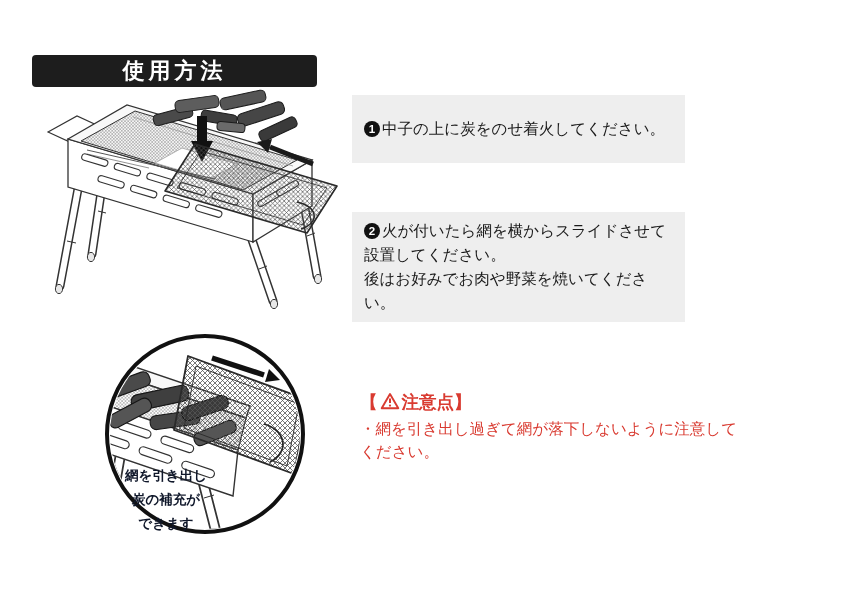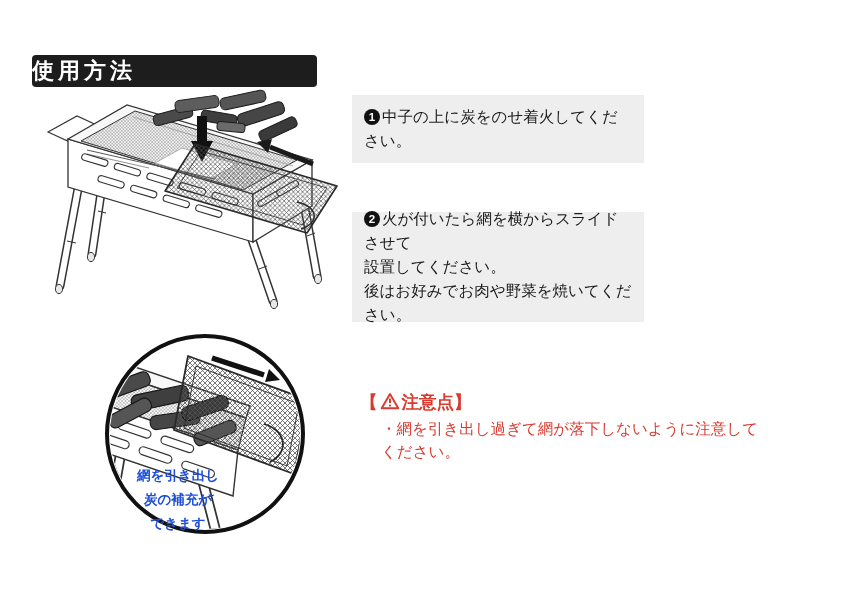--- a/index.html
+++ b/index.html
@@ -6,52 +6,52 @@
   body{
     width:850px;height:601px;position:relative;background:#ffffff;
     font-family:"Liberation Sans","DejaVu Sans",sans-serif;
     overflow:hidden;color:#1a1a1a;
   }
   .abs{position:absolute;}
 
   
   #header-bar{
     left:32px;top:55px;width:285px;height:32px;background:#1d1d1d;border-radius:4px;
-    display:flex;align-items:center;
+    display:flex;align-items:center;justify-content:center;
   }
   #header-bar .title{color:#ffffff;font-weight:bold;font-size:22px;letter-spacing:4px;}
 
   
   #main-illustration{left:45px;top:86px;width:300px;height:229px;}
   #detail-callout{left:100px;top:328px;width:210px;height:212px;}
   #detail-label{
-    position:absolute;left:22px;top:136px;width:112px;text-align:center;
-    font-size:13.5px;font-weight:bold;line-height:1.78;color:#1d4ed8;white-space:pre-line;
+    position:absolute;left:10px;top:136px;width:112px;text-align:center;
+    font-size:13.5px;font-weight:bold;line-height:1.78;color:#0f172a;white-space:pre-line;
   }
 
   
   .step-box{
-    left:352px;width:292px;background:#eeeeee;box-sizing:border-box;
+    left:352px;width:333px;background:#eeeeee;box-sizing:border-box;
     display:flex;align-items:center;padding:16px 12px;
   }
   #step-1-box{top:95px;height:68px;}
   #step-2-box{top:212px;height:110px;}
   .step-content{font-size:15.5px;line-height:1.55;color:#1a1a1a;}
   .step-num{
     display:inline-block;width:16px;height:16px;border-radius:50%;background:#111;
     color:#fff;text-align:center;line-height:16px;font-size:11.5px;font-weight:bold;
     margin-right:2px;vertical-align:1px;
   }
   .step-text{white-space:pre-line;}
 
   
   #caution-section{left:360px;top:390px;width:420px;color:#d93a30;}
   #caution-title{font-size:17.5px;font-weight:bold;display:flex;align-items:center;gap:1px;}
   #caution-title svg{margin:0 1px 2px 1px;}
-  #caution-body{font-size:15.5px;line-height:1.5;margin-top:3px;white-space:pre-line;margin-left:21px;}
+  #caution-body{font-size:15.5px;line-height:1.5;margin-top:3px;white-space:pre-line;}
 
   svg{display:block;}
 </style>
 </head>
 <body>
 
 <div class="abs" id="header-bar">
   <span class="title">使用方法</span>
 </div>
 

